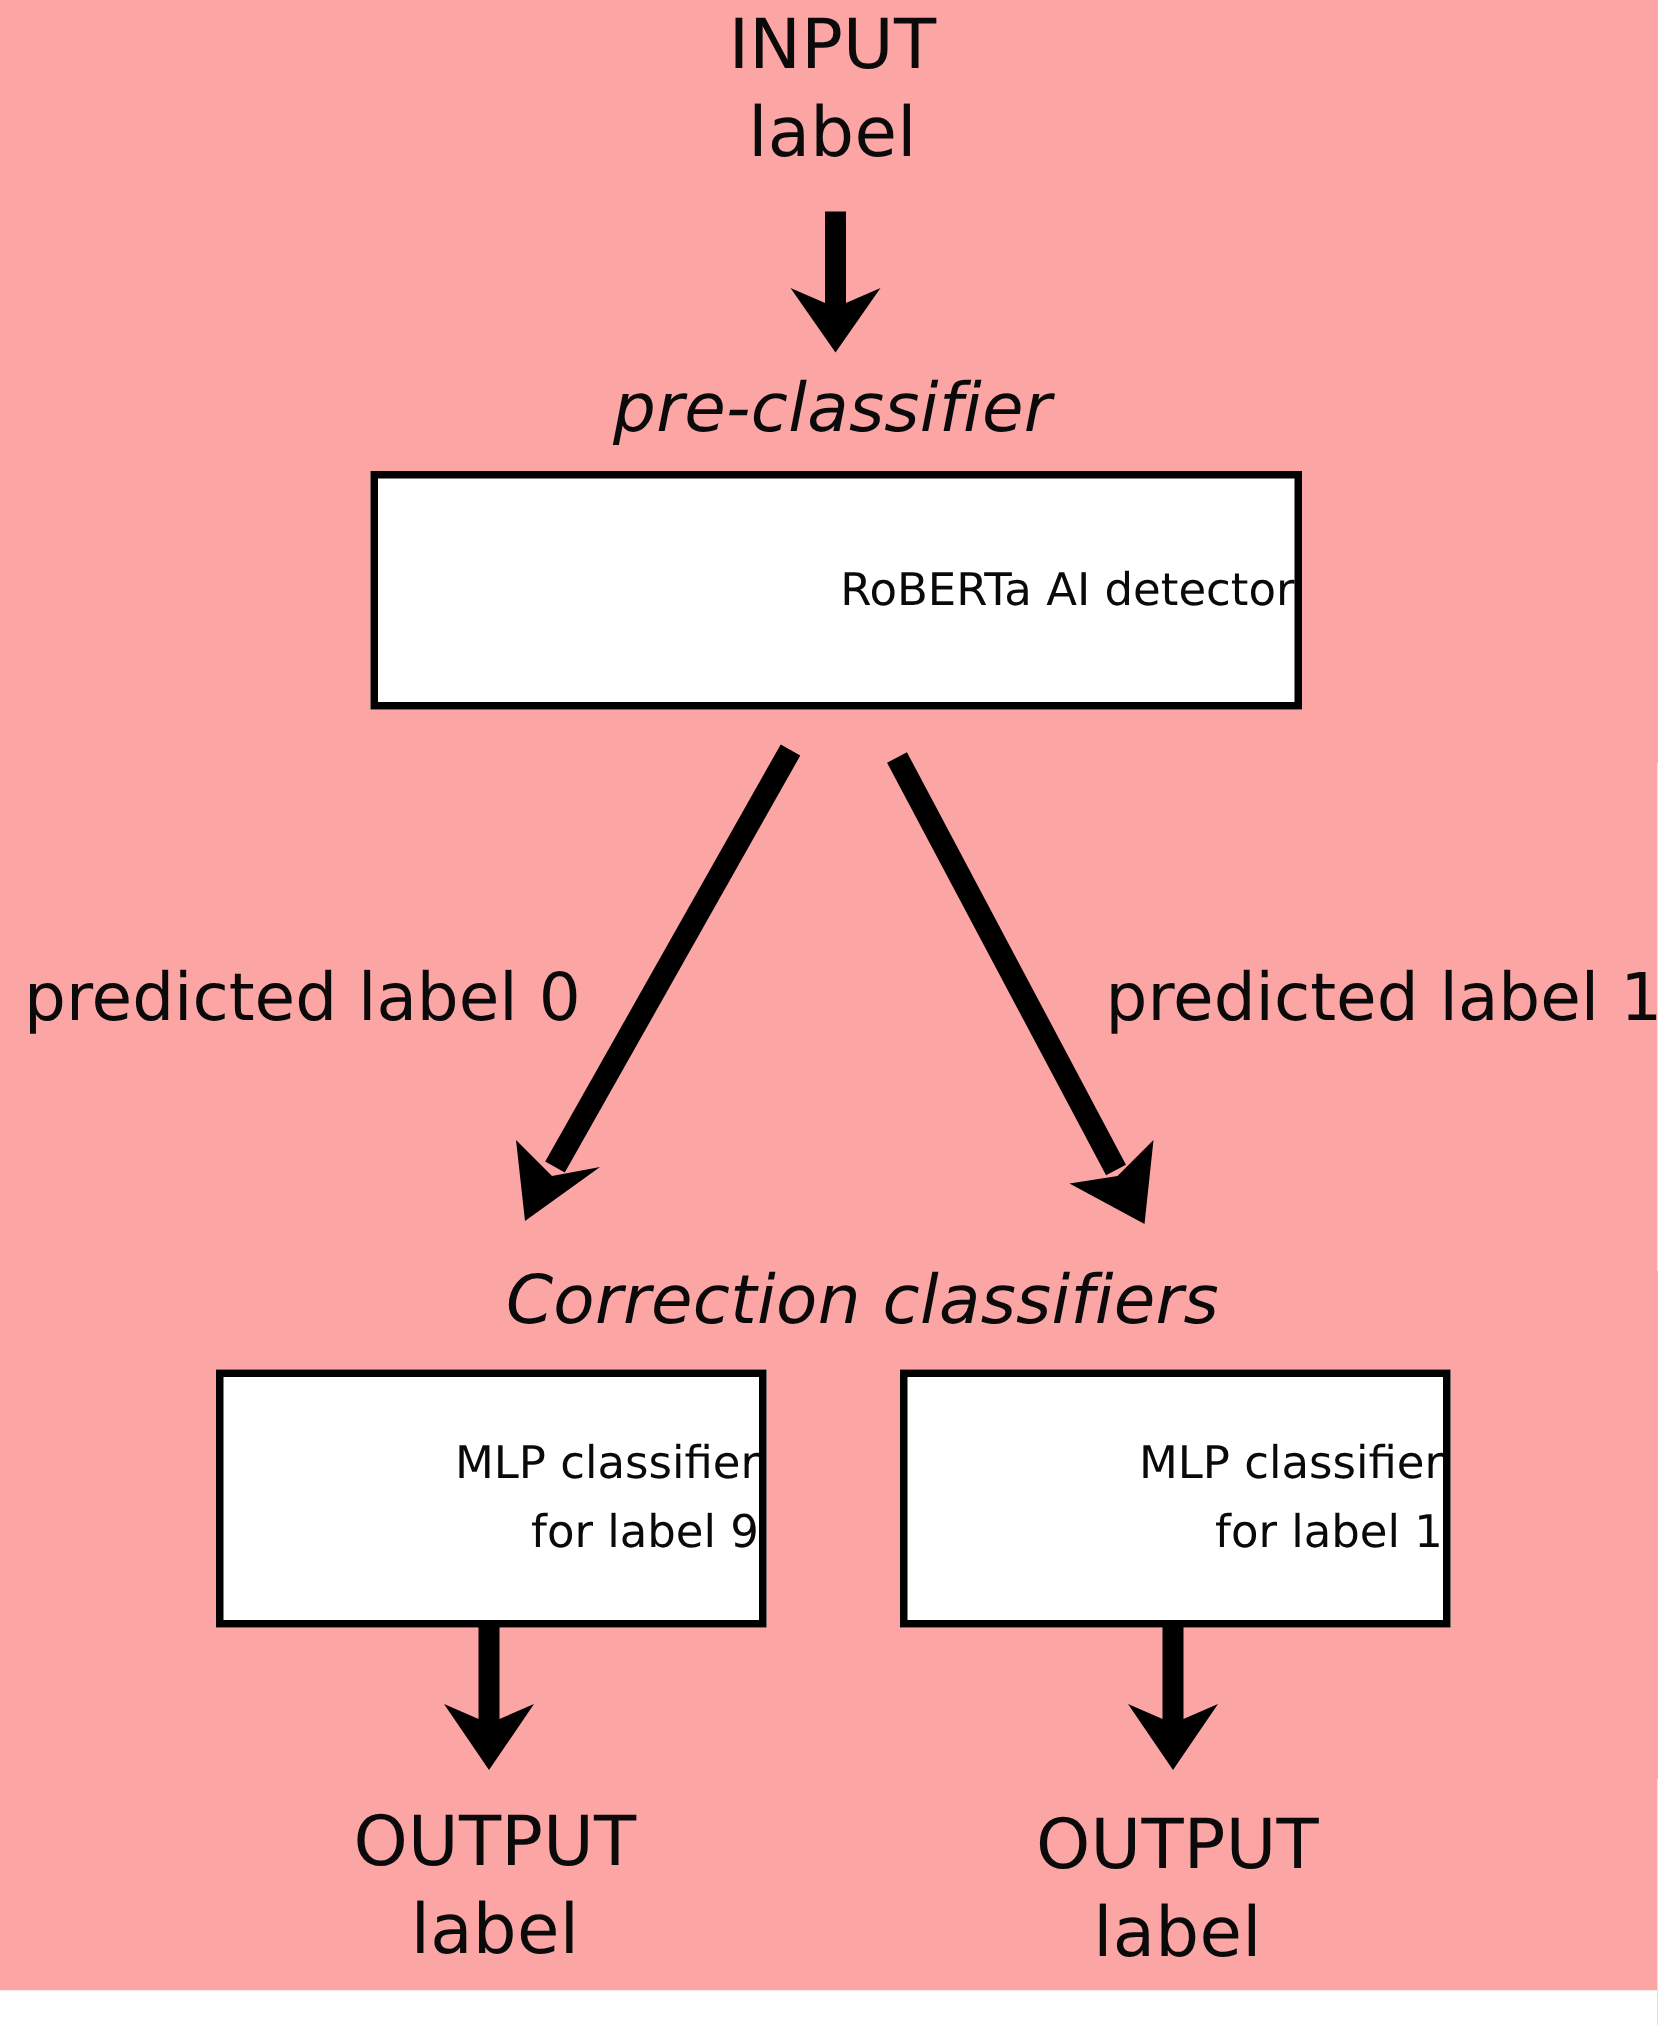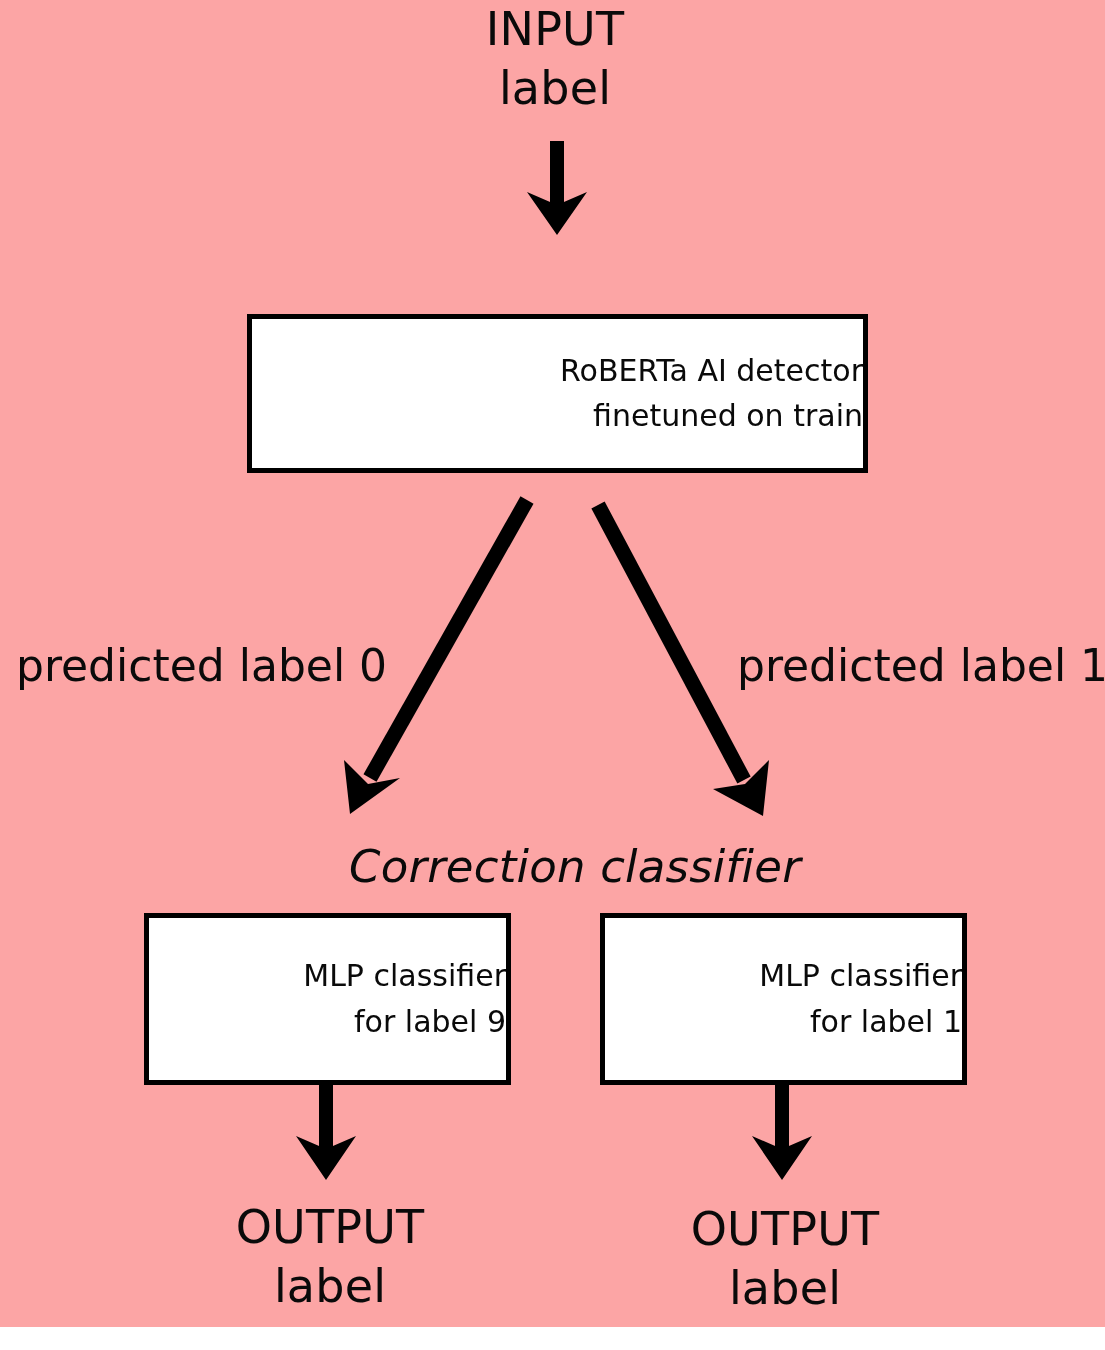--- a/index.html
+++ b/index.html
@@ -82,38 +82,40 @@
 </head>
 <body>
 
 <div id="diagram">
 
   <div class="node-text plain-label" style="left:330px; top:0px; width:450px;">
     <span class="stack-line">INPUT</span>
     <span class="stack-line">label</span>
   </div>
 
+  <div class="node-text italic-label" style="left:330px; top:243px; width:450px;">
+    <span>pre-classifier</span>
+  </div>
 
   <div class="box" style="left:247px; top:314px; width:621px; height:159px;">
     <div class="box-inner">
       <span class="stack-line">RoBERTa AI detector</span>
-      <span class="stack-line">finetuned on train</span>
     </div>
   </div>
 
   <div class="edge-label" style="left:16px; top:640px;">
     <span>predicted label 0</span>
   </div>
 
   <div class="edge-label" style="left:713px; top:640px;margin-left:24px;">
     <span>predicted label 1</span>
   </div>
 
   <div class="node-text italic-label" style="left:300px; top:838px; width:550px;">
-    <span>Correction classifier</span>
+    <span>Correction classifiers</span>
   </div>
 
   <div class="box" style="left:144px; top:913px; width:367px; height:172px;">
     <div class="box-inner">
       <span class="stack-line">MLP classifier</span>
       <span class="stack-line">for label 9</span>
     </div>
   </div>
 
   <div class="box" style="left:600px; top:913px; width:367px; height:172px;">

